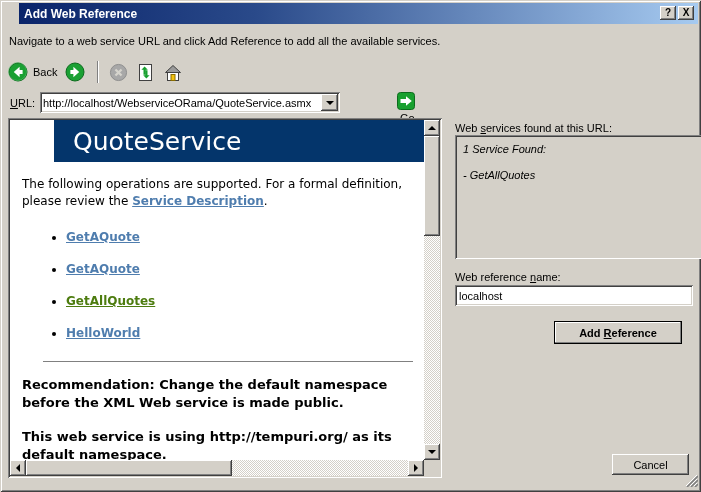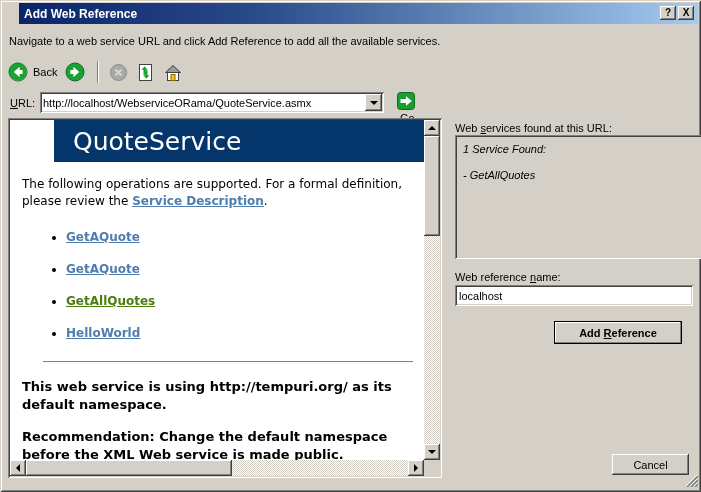--- a/index.html
+++ b/index.html
@@ -31,21 +31,21 @@
   .toolbar{ position:absolute; left:8px; top:59px; height:26px; display:flex; align-items:center; }
   .tool{ display:flex; align-items:center; margin-right:8px; }
   .tool svg{ display:block; }
   .back-label{ margin-left:5px; }
   .tool-sep{ width:2px; height:22px; margin:0 10px 0 4px;
              border-left:1px solid #808080; border-right:1px solid #fff; }
   
   .url-label{ position:absolute; left:10px; top:97px; }
   .u-key{ text-decoration:underline; }
   .combo{
-    position:absolute; left:40px; top:92px; width:344px; height:21px; background:#fff;
+    position:absolute; left:40px; top:92px; width:300px; height:21px; background:#fff;
     box-shadow: inset 1px 1px #808080, inset -1px -1px #fff,
                 inset 2px 2px #404040, inset -2px -2px #d4d0c8;
   }
   .combo input{
     position:absolute; left:3px; top:3px; right:21px; bottom:3px; border:none; outline:none;
     font-family:"Liberation Sans",sans-serif; font-size:11px; background:#fff;
   }
   .combo-drop{
     position:absolute; top:2px; right:2px; bottom:2px; width:17px; background:#d4d0c8;
     display:flex; align-items:center; justify-content:center;
@@ -227,22 +227,22 @@
     <div class="page">
       <div class="banner">QuoteService</div>
       <div class="intro"><span>The following operations are supported. For a formal definition, please review the </span><a class="svc-link">Service Description</a><span>.</span></div>
       <ul class="ops">
         <li><a>GetAQuote</a></li>
         <li><a>GetAQuote</a></li>
         <li class="visited"><a>GetAllQuotes</a></li>
         <li><a>HelloWorld</a></li>
       </ul>
       <hr class="rule">
+      <div class="ns-head second">Recommendation: Change the default namespace before the XML Web service is made public.</div>
       <div class="ns-head">This web service is using http://tempuri.org/ as its default namespace.</div>
-      <div class="ns-head second">Recommendation: Change the default namespace before the XML Web service is made public.</div>
 
     </div>
 
     <div class="vsb">
       <div class="sb-btn up">
           <div class="tri-up"></div>
         </div>
       <div class="track sb-track"></div>
       <div class="sb-thumb"></div>
       <div class="sb-btn down">

